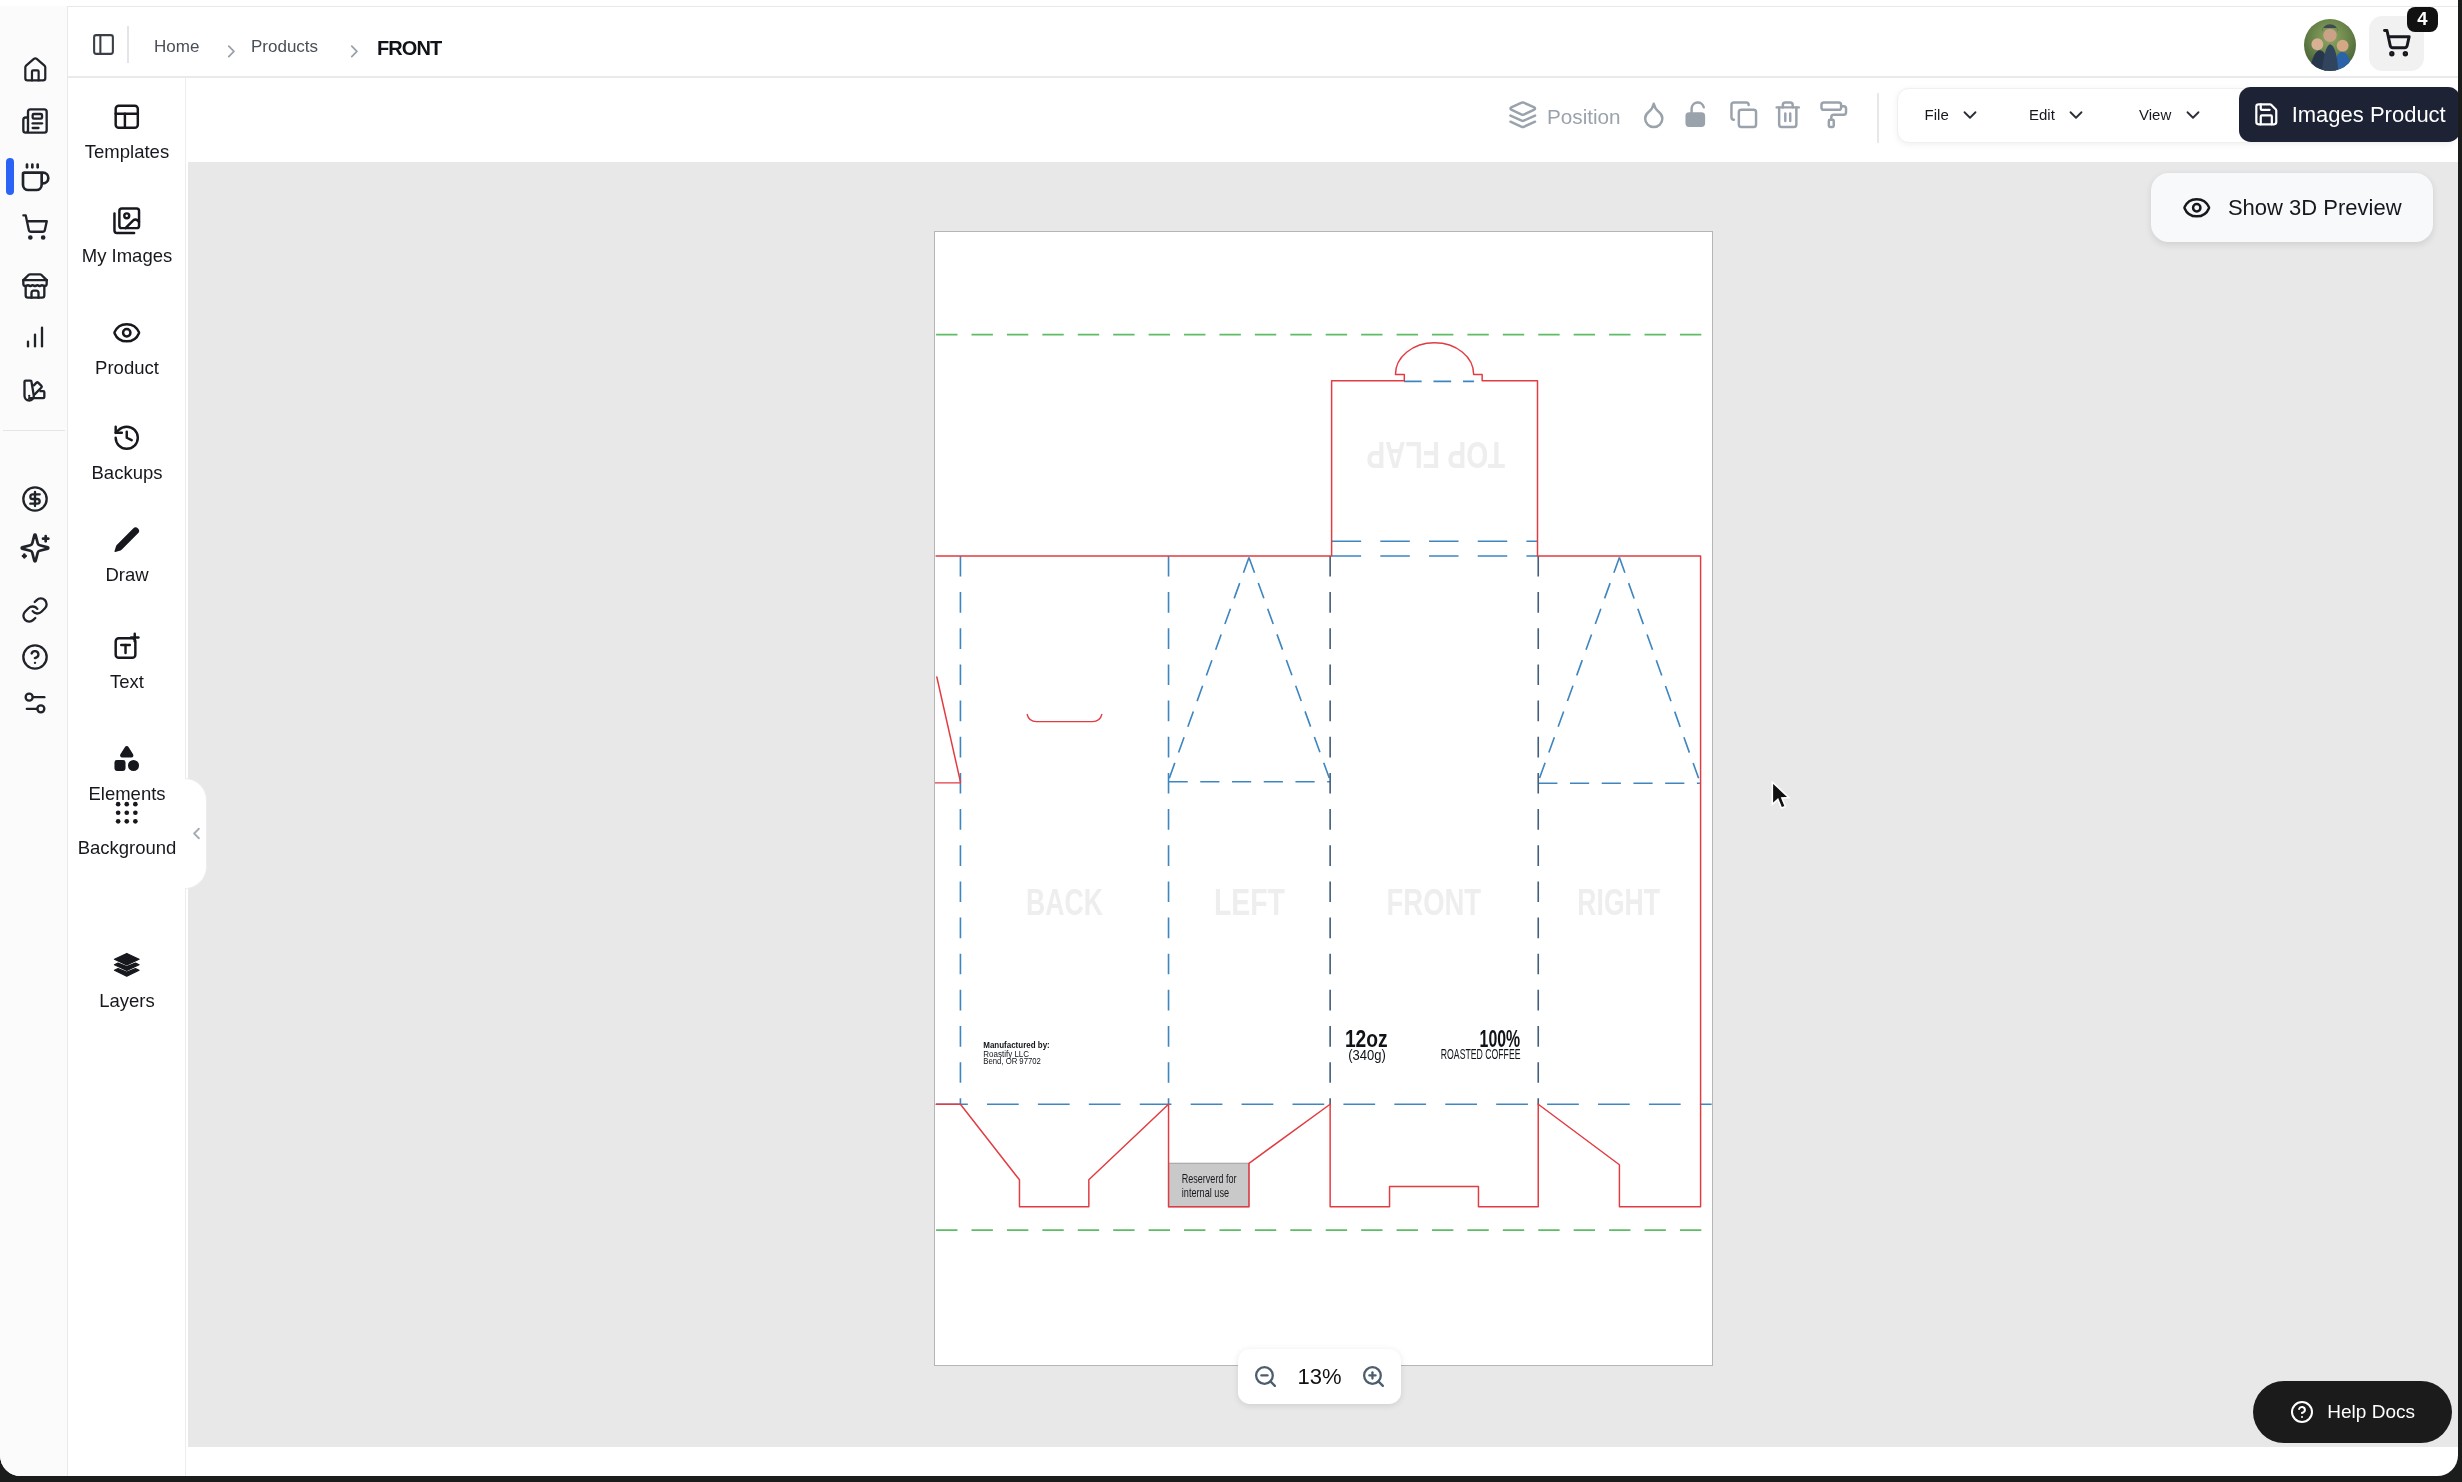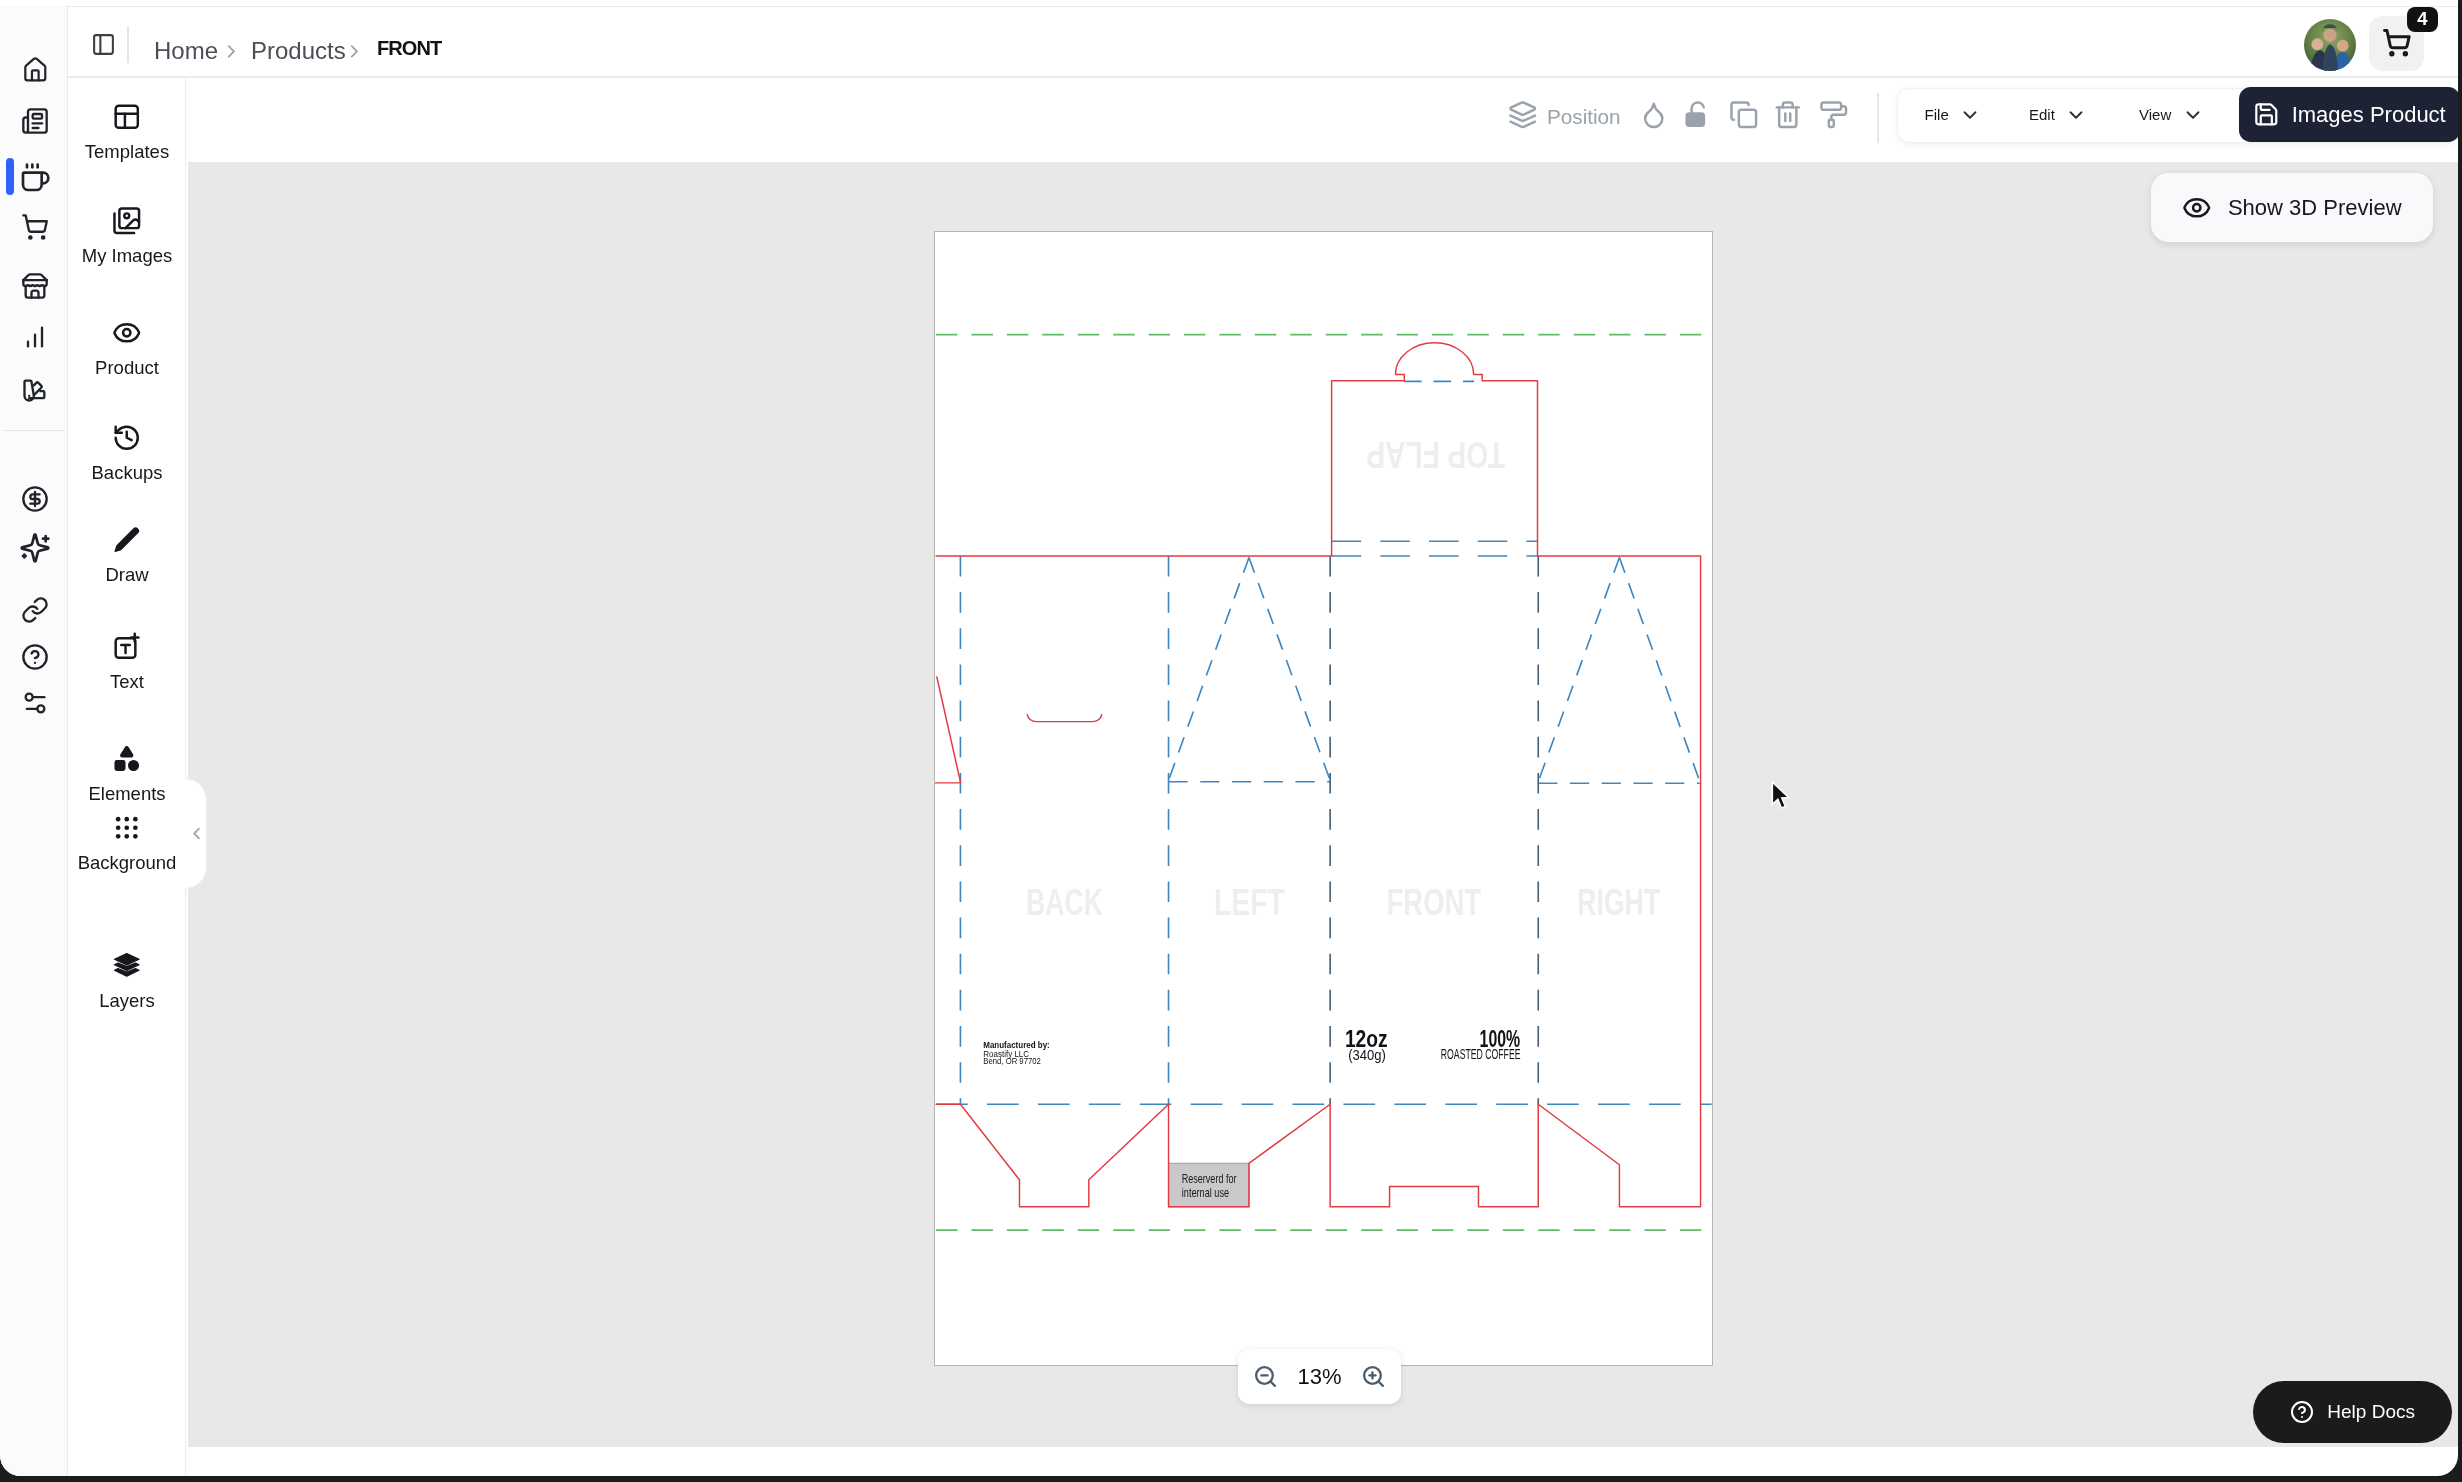--- a/index.html
+++ b/index.html
@@ -17,21 +17,21 @@
   
   #panel { left:69px; top:78px; width:117px; height:1399px; background:#fff; border-right:1.5px solid #ededed; }
   .pitem { position:absolute; left:0; width:116px; display:flex; flex-direction:column; align-items:center; gap:9.6px; color:#16181d; }
   .pitem svg { width:29.5px; height:29.5px; display:block; }
   .pitem span { font-size:18.5px; font-weight:400; color:#16181d; letter-spacing:0; white-space:nowrap; }
   #ctab { left:185px; top:778px; width:22px; height:111px; background:#fff; border:1.5px solid #ececec; border-left:none; border-radius:0 22px 22px 0; }
   #ctab svg { position:absolute; left:1.5px; top:45px; width:19px; height:19px; color:#a6adb6; }
   
   #topbar { left:69px; top:7.4px; width:2389px; height:70px; background:#fff; }
   #topbarborder { left:68px; top:76px; width:2390px; height:1.5px; background:#e9eaec; }
-  .crumb { position:absolute; top:29.5px; font-size:24px; color:#4a4f57; }
+  .crumb { position:absolute; top:29.5px; font-size:17px; color:#4a4f57; }
   .chev { position:absolute; width:20.7px; height:20.7px; color:#9aa0a8; }
   
   #toolbar { left:188px; top:78px; width:2270px; height:84px; background:#fff; }
   .tbicon { position:absolute; width:29.5px; height:29.5px; color:#9aa2ac; }
   .tbicon svg { width:100%; height:100%; display:block; }
   #menupill { position:absolute; left:1709px; top:9.6px; width:560px; height:55px; background:#fff; border:1.5px solid #f0f0f1; border-radius:11.8px; box-shadow:0 1.5px 5.9px rgba(0,0,0,.06); }
   .menuitem { position:absolute; top:0; height:52px; display:flex; align-items:center; gap:10.3px; font-size:15px; color:#16181d; font-weight:500; }
   .menuitem svg { width:22px; height:22px; color:#2a2e35; }
   #createbtn { position:absolute; left:341px; top:-1.5px; width:221px; height:55px; background:#1d2235; border-radius:11.8px; display:flex; align-items:center; justify-content:center; gap:11.8px; color:#fff; }
   #createbtn svg { width:26.6px; height:26.6px; }
@@ -202,21 +202,21 @@
         <span>Text</span>
       </div>
     <div class="pitem" style="top:666px">
         <svg viewBox="0 0 24 24" fill="currentColor" stroke="currentColor" stroke-width="2" stroke-linejoin="round">
           <path d="M8.3 10a.7.7 0 0 1-.626-1.079L11.4 3a.7.7 0 0 1 1.198-.043L16.3 8.9a.7.7 0 0 1-.572 1.1Z"></path>
           <rect x="3" y="14" width="7" height="7" rx="1"></rect>
           <circle cx="17.5" cy="17.5" r="3.5"></circle>
         </svg>
         <span>Elements</span>
       </div>
-    <div class="pitem" style="top:735px">
+    <div class="pitem" style="top:720px">
         <svg viewBox="0 0 24 24" fill="currentColor" stroke="none">
           <circle cx="5" cy="5" r="1.9"></circle>
           <circle cx="12" cy="5" r="1.9"></circle>
           <circle cx="19" cy="5" r="1.9"></circle>
           <circle cx="5" cy="12" r="1.9"></circle>
           <circle cx="12" cy="12" r="1.9"></circle>
           <circle cx="19" cy="12" r="1.9"></circle>
           <circle cx="5" cy="19" r="1.9"></circle>
           <circle cx="12" cy="19" r="1.9"></circle>
           <circle cx="19" cy="19" r="1.9"></circle>

